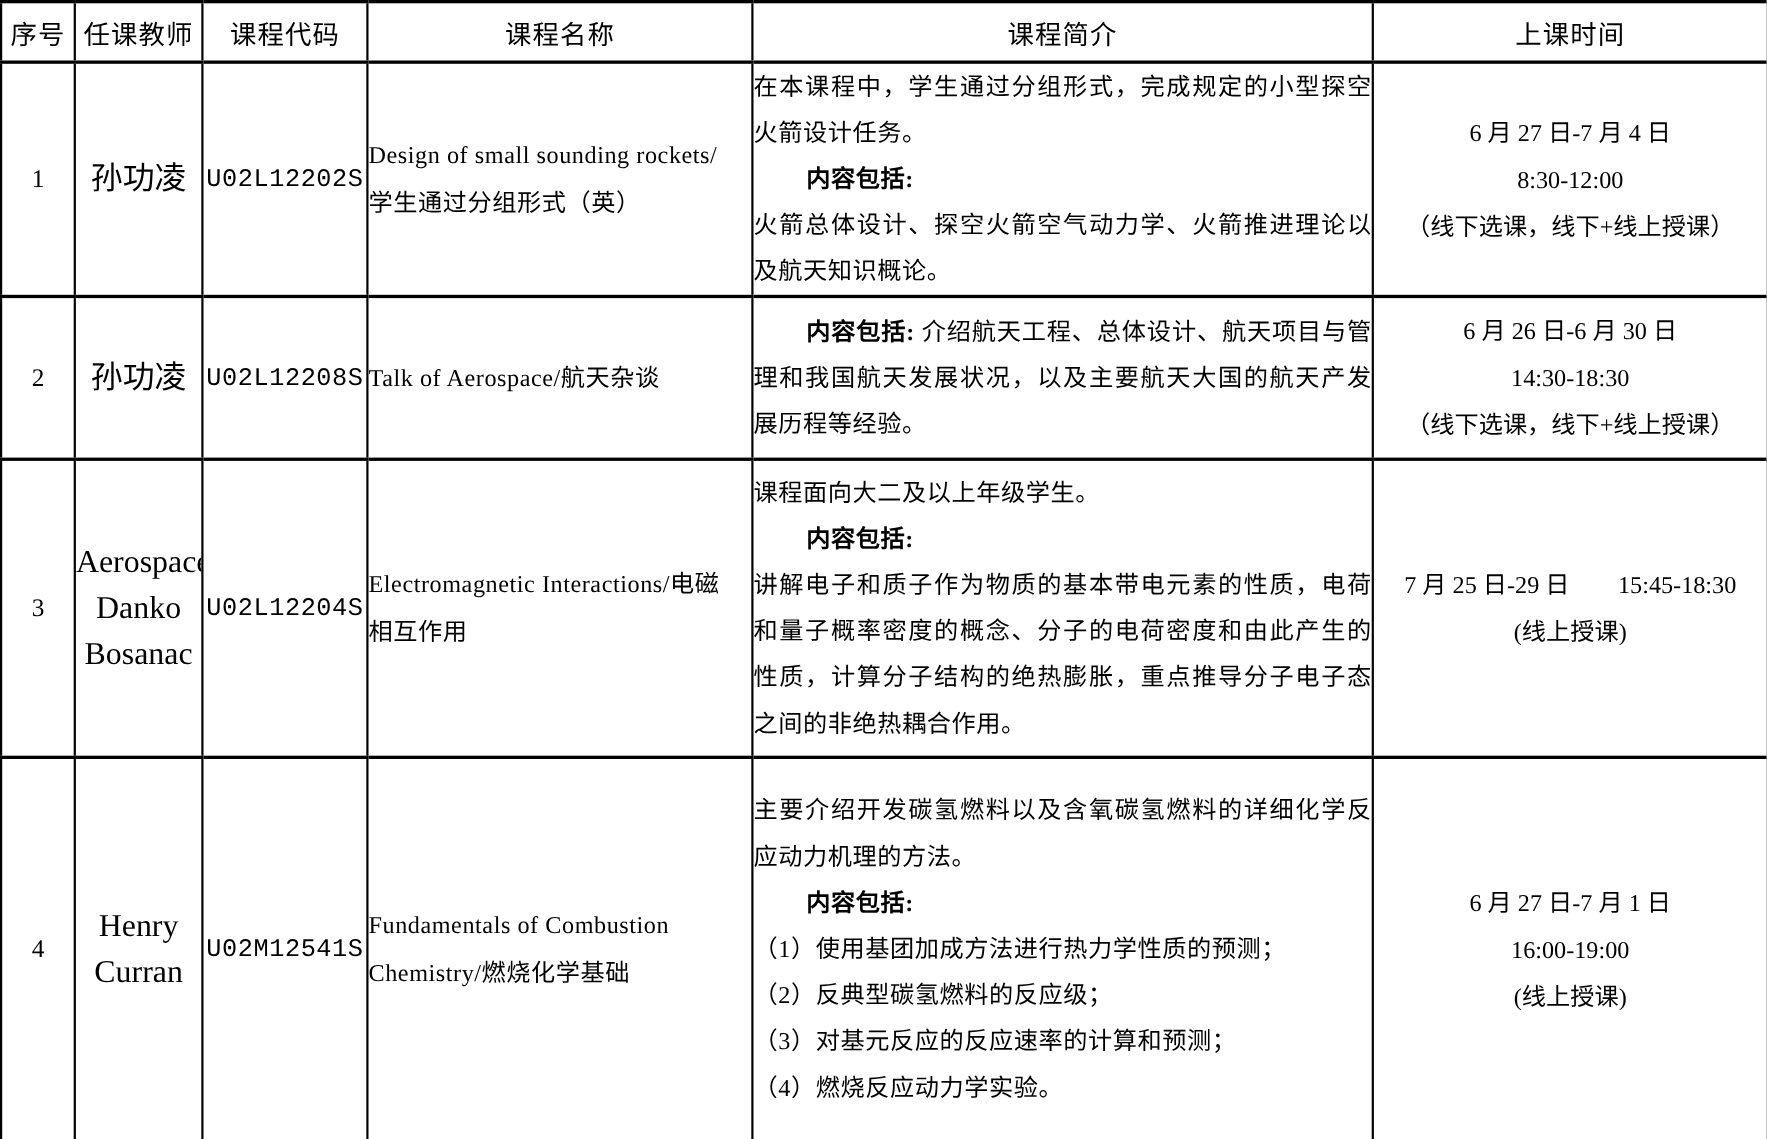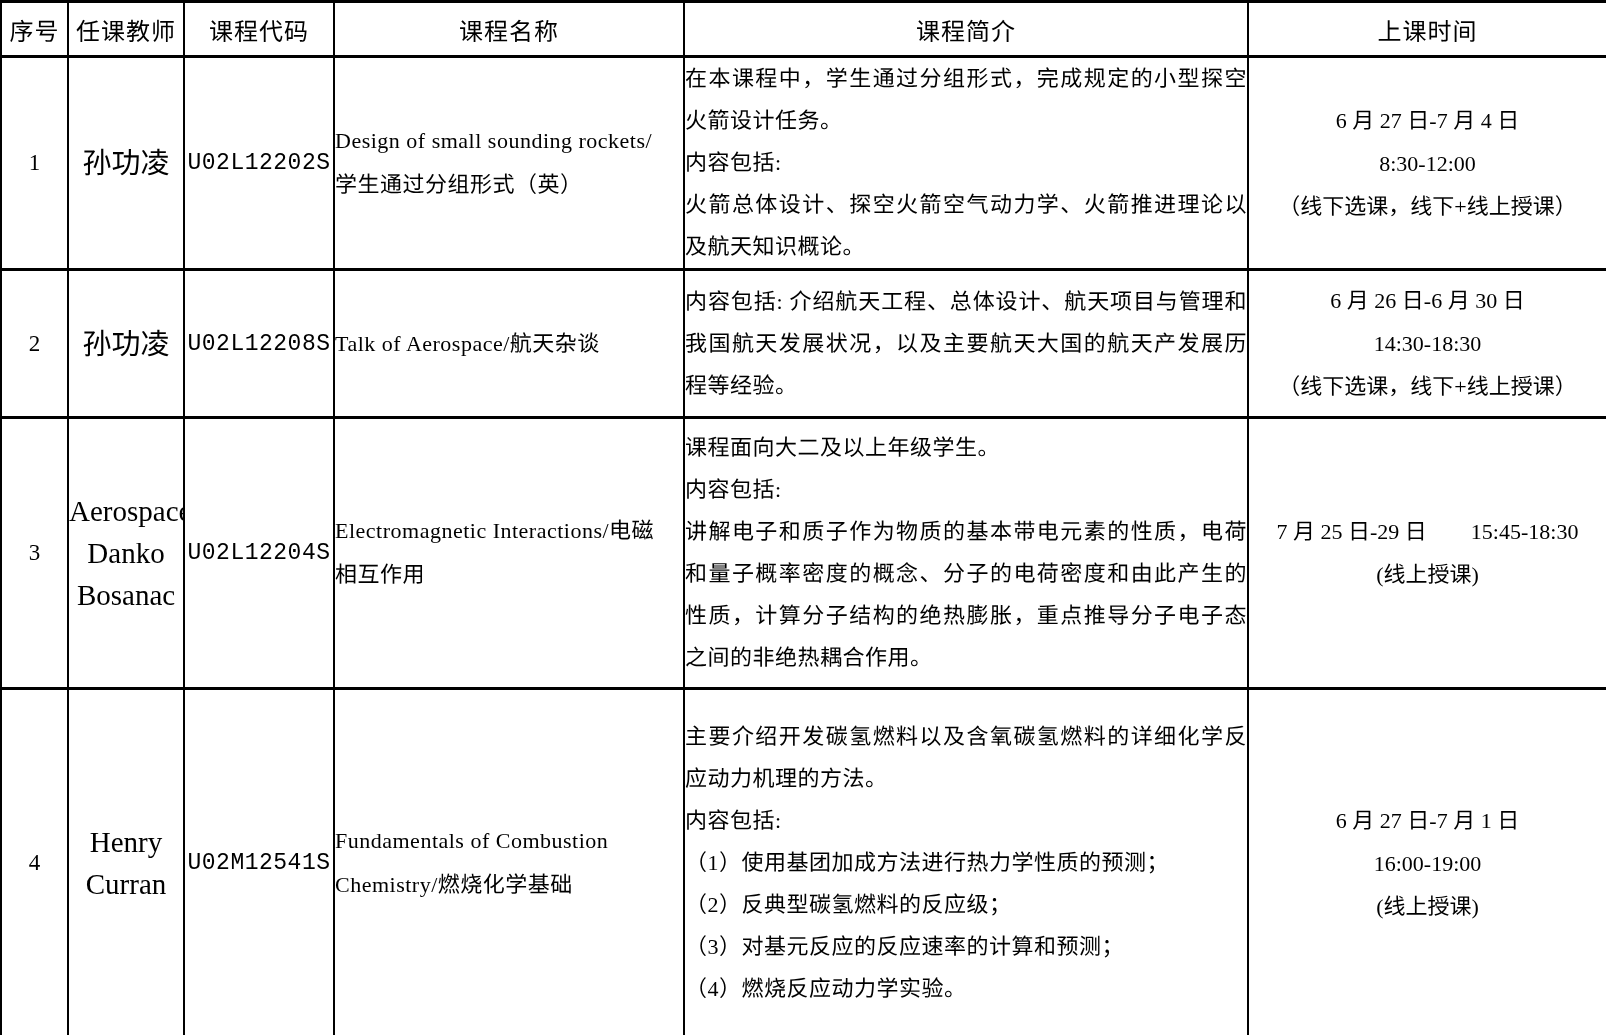--- a/index.html
+++ b/index.html
@@ -62,21 +62,22 @@
     text-align: justify;
     font-size: 22px;
     line-height: 42px;
     padding: 5px 14px;
     letter-spacing: 0.5px;
   }
   .intro-cell p {
     margin: 0;
   }
   .intro-heading {
-    font-weight: normal;
+    font-weight: bold;
+    padding-left: 48px;
   }
   .time-cell {
     text-align: center;
     font-size: 22px;
     line-height: 43px;
     padding: 0 6px;
     border-radius: 30px;
   }
   .line { display: block; }
 </style>

